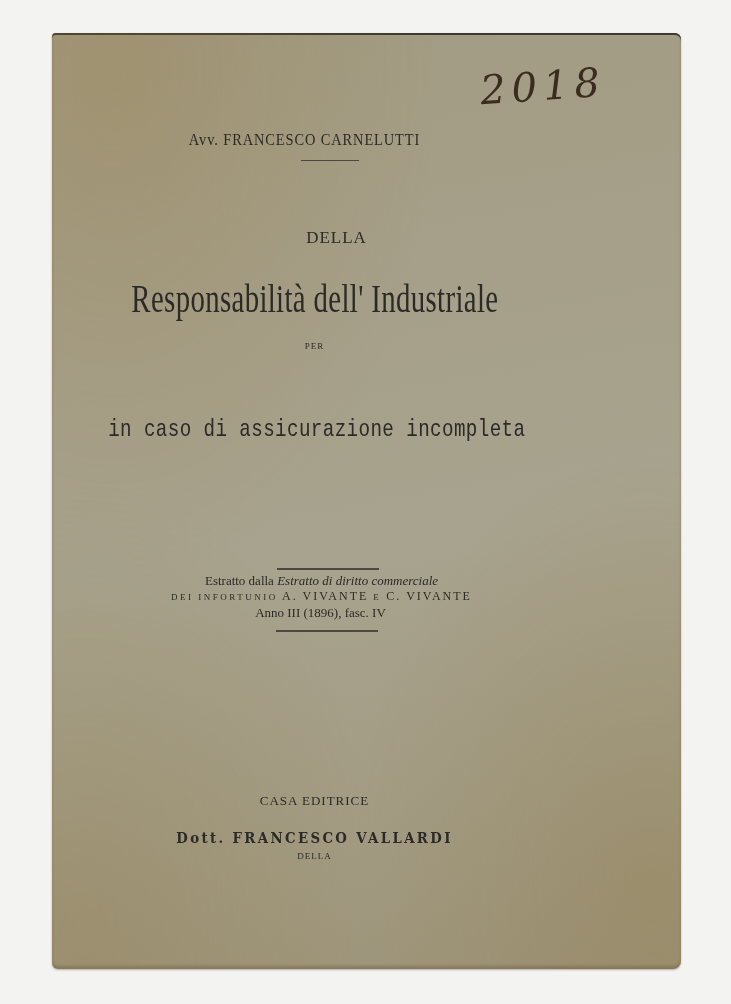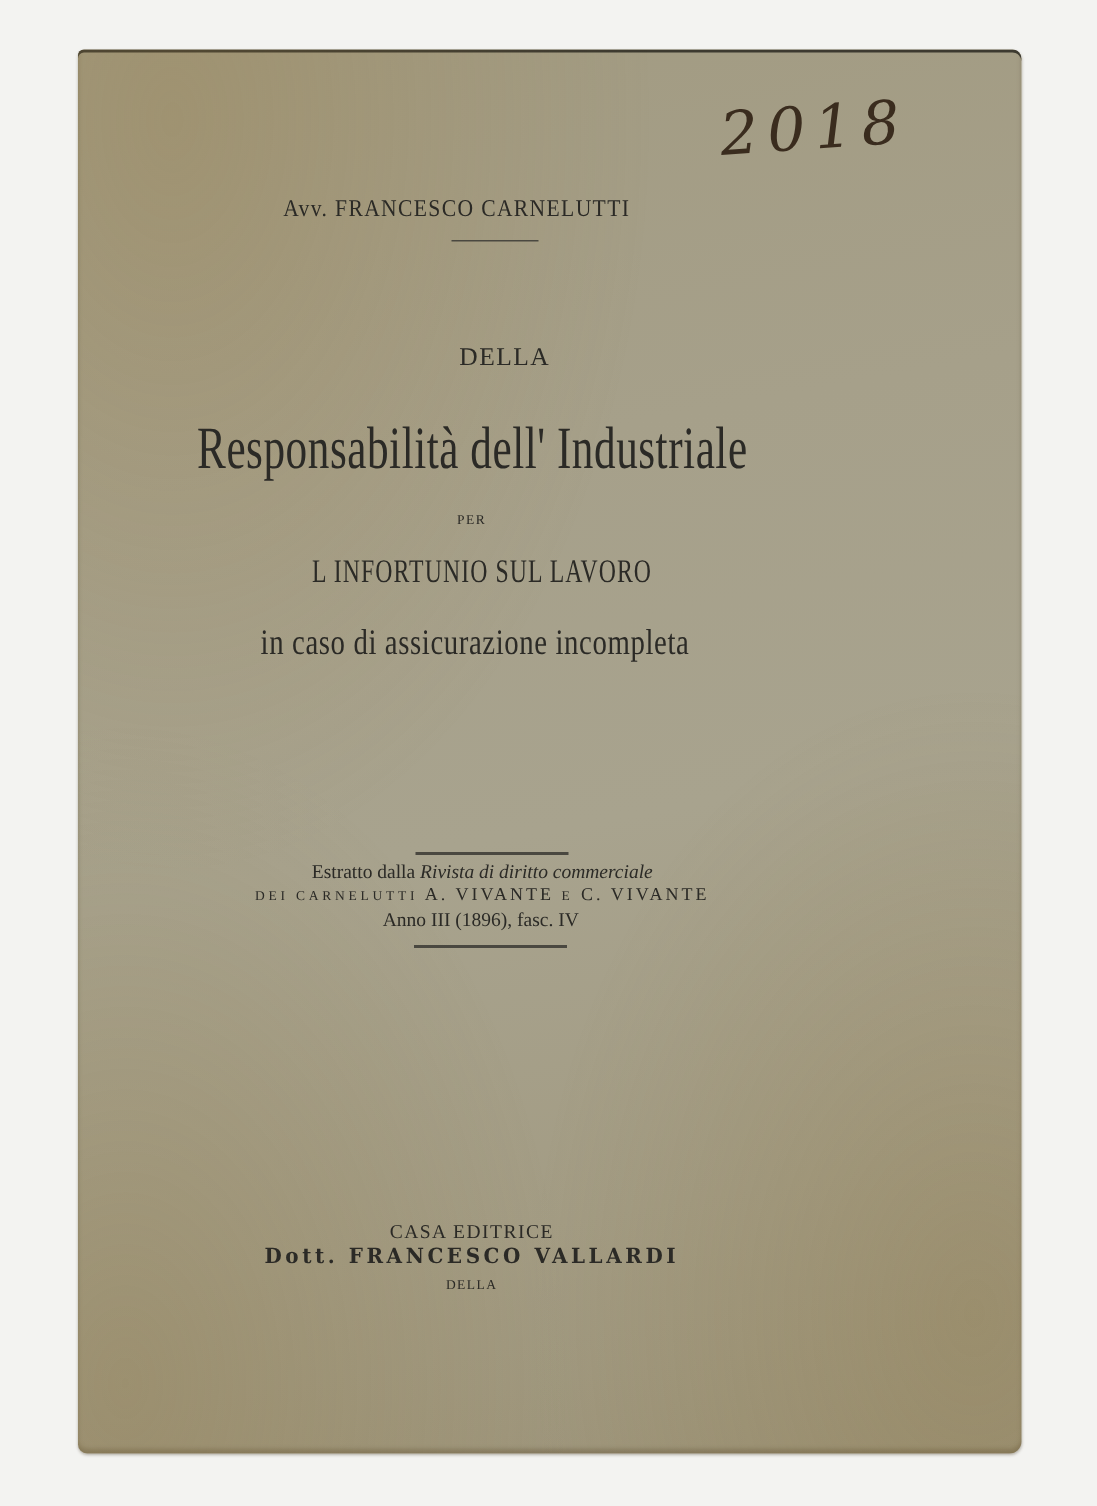--- a/index.html
+++ b/index.html
@@ -93,20 +93,21 @@
     .subtitle1 {
       top: 335px;
       left: -45px;
       font-size: 22px;
     }
     .subtitle1 .cond { transform: scaleX(0.72); letter-spacing: 1px; }
     .subtitle2 {
       top: 383px;
       left: -50px;
       font-size: 24px;
+      font-family: Liberation Mono, monospace;
     }
     .subtitle2 .cond { transform: scaleX(0.8); letter-spacing: 0.5px; }
     .extract1 {
       top: 540px;
       left: -45px;
       font-size: 13px;
     }
     .extract1 i { font-style: italic; }
     .extract2 {
       top: 556px;
@@ -114,21 +115,21 @@
       font-size: 12px;
       letter-spacing: 2px;
     }
     .extract2 .sc { font-size: 9px; letter-spacing: 2.5px; }
     .extract3 {
       top: 572px;
       left: -46px;
       font-size: 13px;
     }
     .publisher1 {
-      top: 780px;
+      top: 760px;
       left: -52px;
       font-size: 13px;
       letter-spacing: 1px;
     }
     .publisher2 {
       top: 797px;
       left: -52px;
       font-size: 14px;
       font-weight: bold;
       letter-spacing: 2.5px;
@@ -157,36 +158,33 @@
   <div class="rule" style="left:249px; top:127px; width:58px;"></div>
 
   <div class="txt della">DELLA</div>
 
   <div class="txt main-title">
     <span class="cond">Responsabilità  dell' Industriale</span>
   </div>
 
   <div class="txt per">PER</div>
 
-  <div class="txt subtitle1">
-    <span class="cond">L INFORTUNIO SUL LAVORO</span>
-  </div>
 
   <div class="txt subtitle2">
     <span class="cond">in caso di assicurazione incompleta</span>
   </div>
 
   <div class="rule" style="left:225px; top:535px; width:102px; height:2px;"></div>
 
   <div class="txt extract1">
-    <span>Estratto dalla </span><i>Rivista di diritto commerciale</i>
+    <span>Estratto dalla </span><i>Estratto di diritto commerciale</i>
   </div>
 
   <div class="txt extract2">
-    <span class="sc">DEI CARNELUTTI</span><span> A. VIVANTE </span><span class="sc">E</span><span> C. VIVANTE</span>
+    <span class="sc">DEI INFORTUNIO</span><span> A. VIVANTE </span><span class="sc">E</span><span> C. VIVANTE</span>
   </div>
 
   <div class="txt extract3">Anno III (1896), fasc. IV</div>
 
   <div class="rule" style="left:224px; top:597px; width:102px; height:2px;"></div>
 
   <div class="txt publisher1">CASA EDITRICE</div>
 
   <div class="txt publisher2">
     <span class="cond">Dott. FRANCESCO VALLARDI</span>

